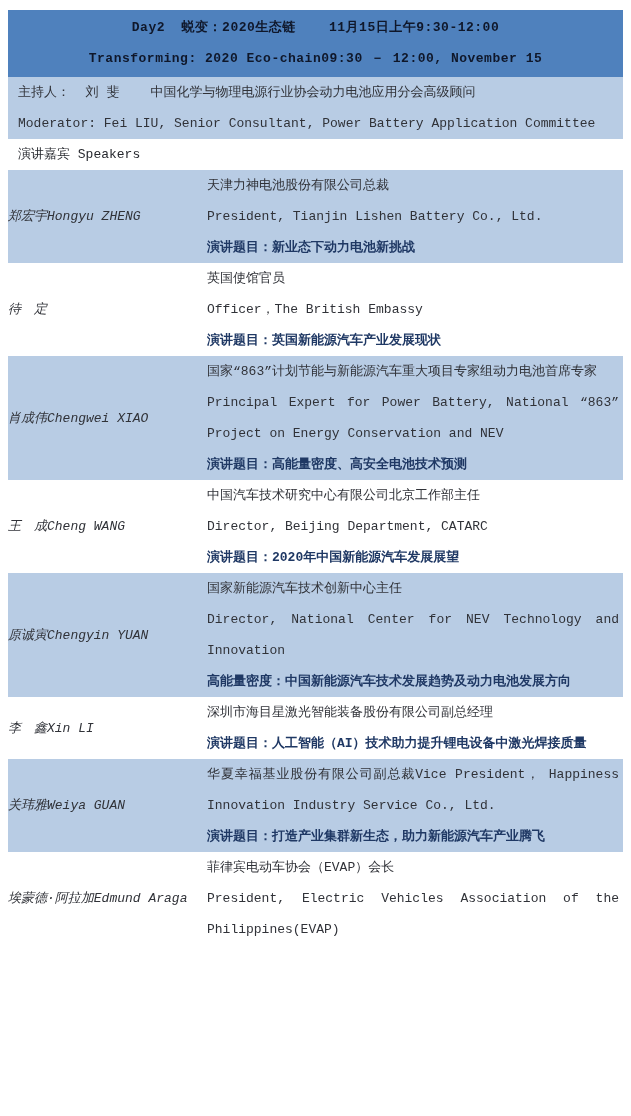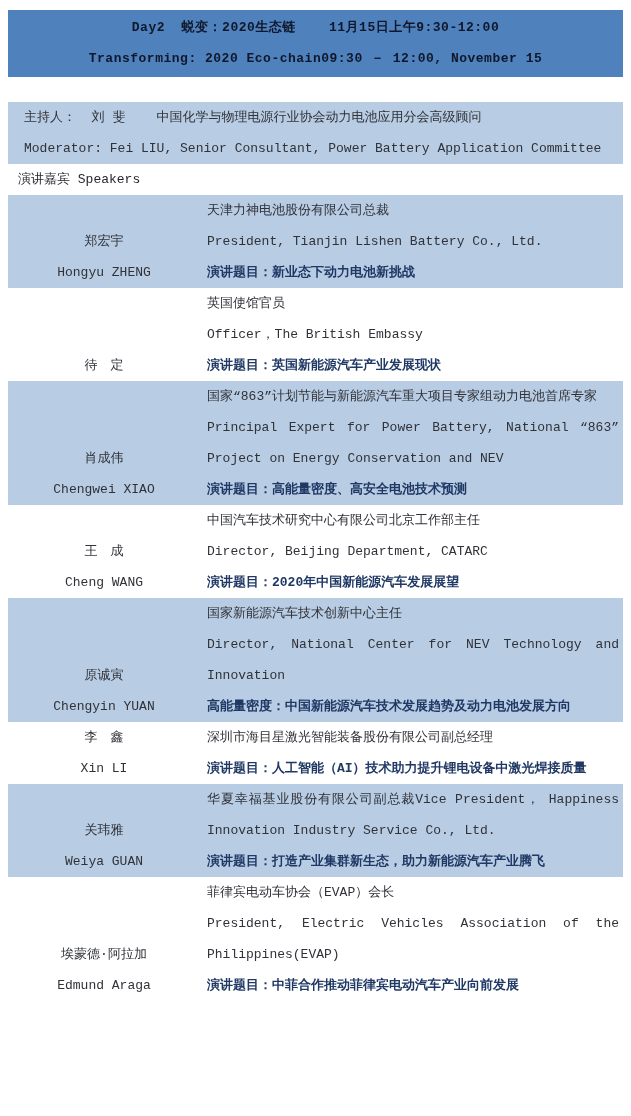--- a/index.html
+++ b/index.html
@@ -25,42 +25,42 @@
     text-align:center;
     padding:2px 0 3px 0;
   }
   .header-line{
     line-height:31px;
     white-space:pre-wrap;
     letter-spacing:0.5px;
   }
   .moderator{
     background:var(--shaded-bg);
-    padding:0 16px;
-    margin-top:25px;
+    padding:0 10px;
   }
   .mod-line{
     line-height:31px;
     white-space:pre-wrap;
   }
   .speakers-header{
     font-weight:normal;
     line-height:31px;
     padding:0 10px;
     color:#26282e;
   }
   .row{display:flex;}
   .row.shaded{background:var(--shaded-bg);}
   .name-cell{
     flex:0 0 192px;
     display:flex;
-    flex-direction:column;
-    justify-content:flex-end;
+    flex-direction:row;
+    justify-content:flex-start;
     align-items:center;
     text-align:center;
+    font-style:italic;
   }
   .name-line{
     line-height:31px;
     white-space:pre-line;
   }
   .desc-cell{
     flex:1;
     padding:0 4px 0 7px;
     min-width:0;
   }
@@ -167,18 +167,17 @@
     </div>
   </div>
       <div class="row">
     <div class="name-cell">
       <div class="name-line">埃蒙德·阿拉加</div>
       <div class="name-line">Edmund Araga</div>
     </div>
     <div class="desc-cell">
       <div class="para">菲律宾电动车协会（EVAP）会长</div>
           <div class="para">President, Electric Vehicles Association of the Philippines(EVAP)</div>
-          <div class="para topic">演讲题目：中菲合作推动菲律宾电动汽车产业向前发展</div>
     </div>
   </div>
     </div>
 
 </div>
 
 </body></html>

